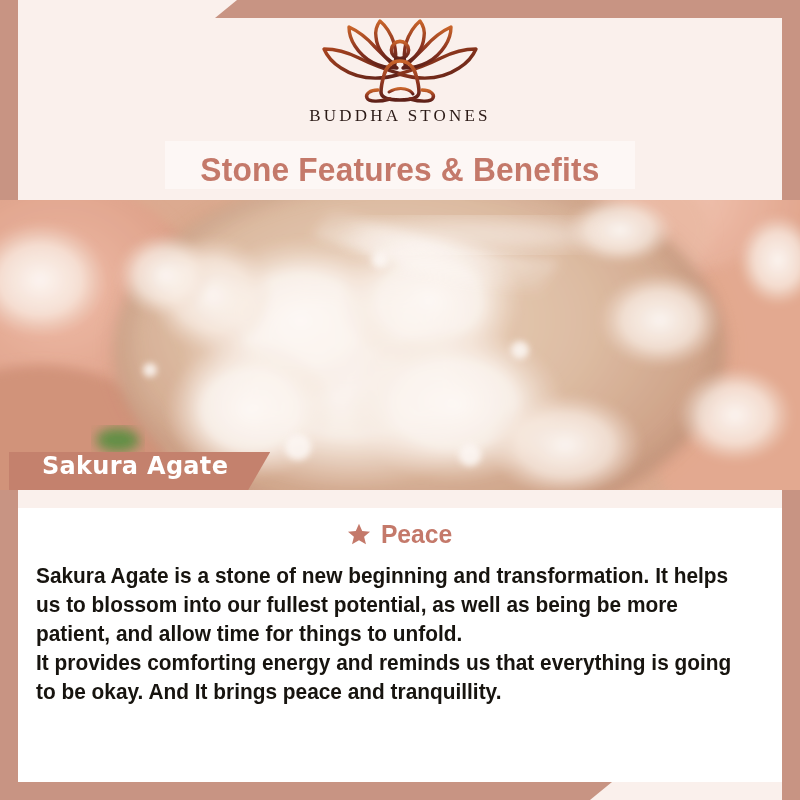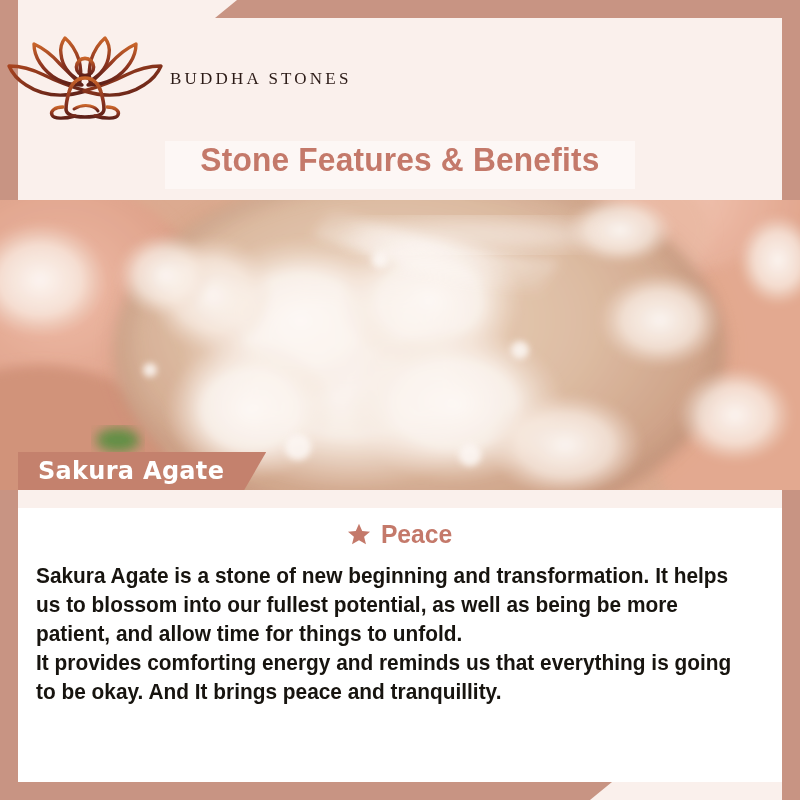--- a/index.html
+++ b/index.html
@@ -20,49 +20,49 @@
     clip-path:polygon(22px 0,100% 0,100% 100%,0 100%);
   }
   .bar-bottom{
     left:0;bottom:0;width:612px;height:18px;
     -webkit-clip-path:polygon(0 0,100% 0,calc(100% - 22px) 100%,0 100%);
     clip-path:polygon(0 0,100% 0,calc(100% - 22px) 100%,0 100%);
   }
 
   
   .logo-wrap{position:absolute;left:0;top:18px;width:800px;height:120px;
-    display:flex;flex-direction:row;align-items:center;justify-content:flex-start;}
+    display:flex;flex-direction:column;align-items:center;justify-content:flex-start;}
   .logo-mark{width:170px;height:86px;display:block;}
   .logo-word{
     margin-top:2px;
     font-family:"Liberation Serif", serif;
     font-size:17px;letter-spacing:3.2px;color:#2b1a16;
     font-weight:400;white-space:nowrap;
   }
 
   
   .title-banner{
     position:absolute;left:165px;top:141px;width:470px;height:48px;
-    background:#fdf7f5;display:flex;align-items:flex-start;justify-content:center;
+    background:#fdf7f5;display:flex;align-items:flex-end;justify-content:center;
   }
   .title-text{
     font-family:"Liberation Sans Narrow","Liberation Sans",sans-serif;
     font-weight:700;font-size:33px;color:#c4796a;
     letter-spacing:.2px;white-space:nowrap;
     transform:scaleX(.96);
   }
 
   
   .photo{position:absolute;left:0;top:200px;width:800px;height:290px;overflow:hidden;background:#d9a48e;}
   .photo svg{display:block;width:800px;height:290px;}
 
   
   .name-tag{
-    position:absolute;left:18px;top:452px;height:38px;
-    padding:0 42px 0 20px;display:flex;align-items:center;
+    position:absolute;left:9px;top:452px;height:38px;
+    padding:0 42px 0 33px;display:flex;align-items:flex-start;
     background:#c4816d;
     -webkit-clip-path:polygon(0 0,100% 0,calc(100% - 22px) 100%,0 100%);
     clip-path:polygon(0 0,100% 0,calc(100% - 22px) 100%,0 100%);
   }
   .name-tag-text{
     color:#ffffff;font-size:24px;font-weight:700;white-space:nowrap;
     font-family:"DejaVu Sans","Liberation Sans",sans-serif;letter-spacing:.3px;
   }
 
   

